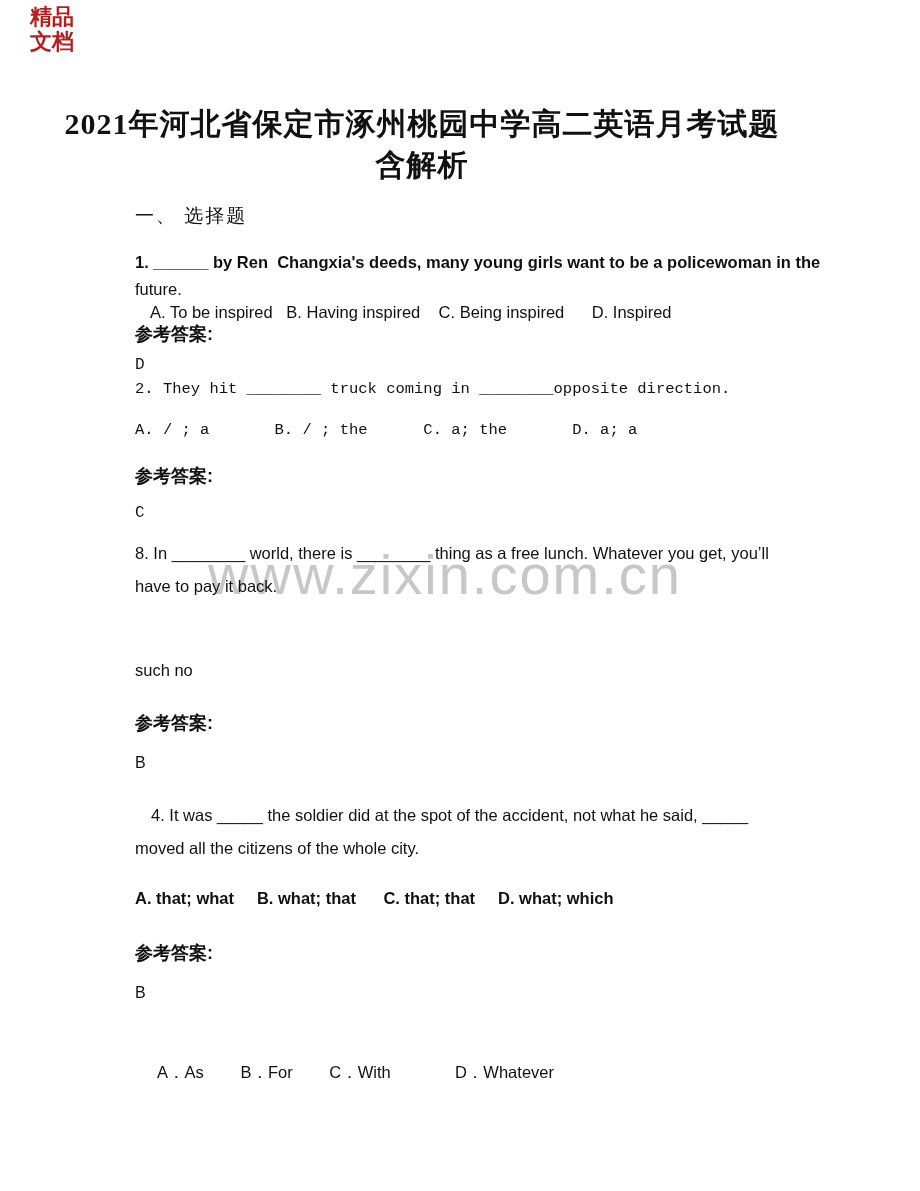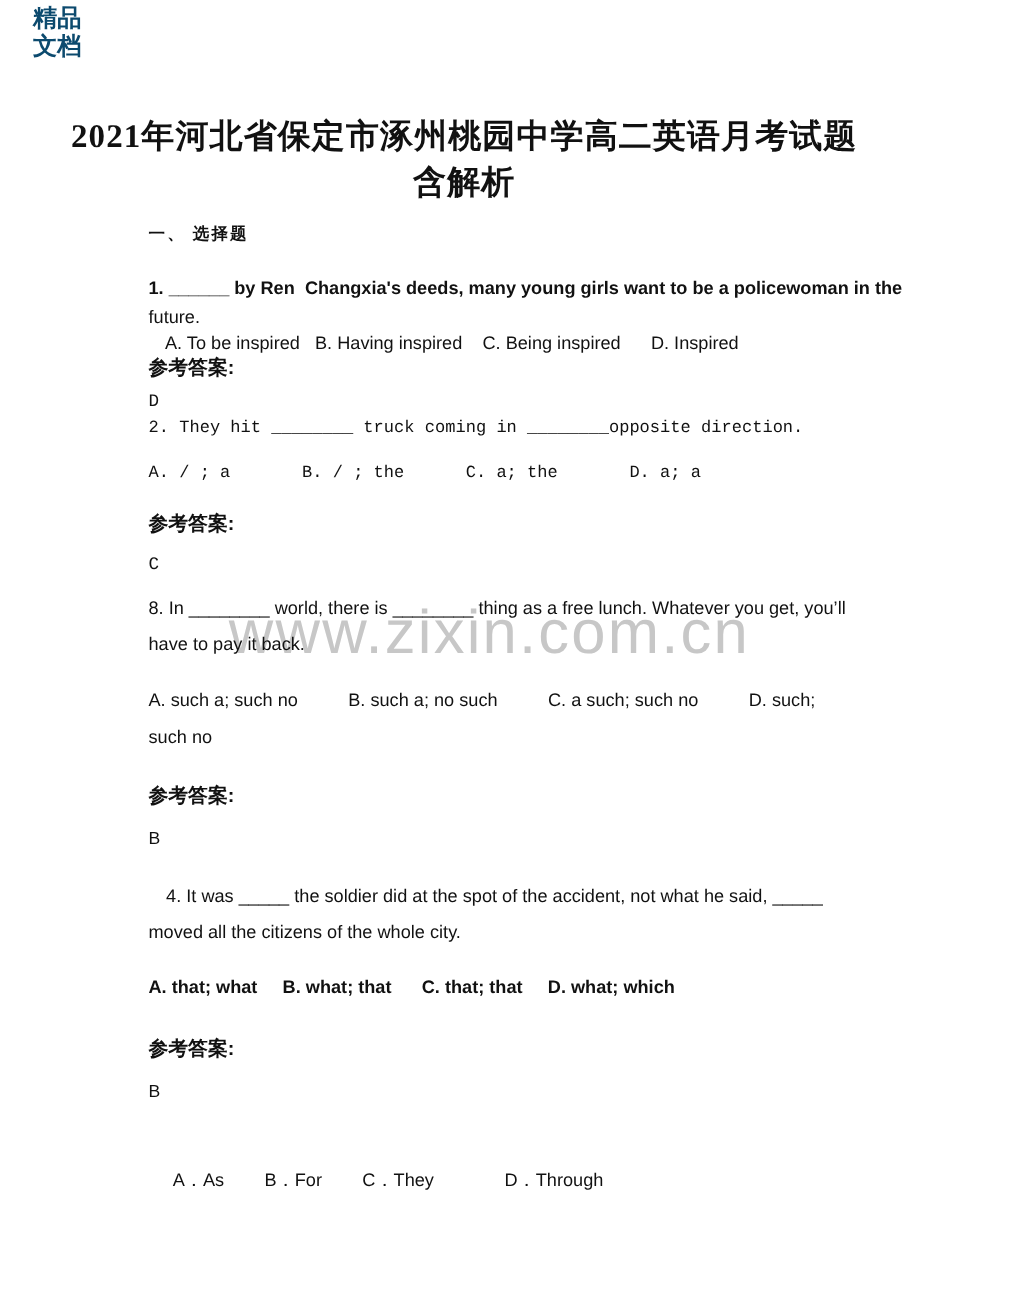--- a/index.html
+++ b/index.html
@@ -24,22 +24,22 @@
   .title-line {
     left: 0;
     width: 844px;
     text-align: center;
     font-family: "Liberation Serif", serif;
     font-weight: bold;
     font-size: 30px;
     letter-spacing: 1px;
   }
   .section-heading {
-    font-weight: bold;
-    font-size: 15px;
+    font-weight: normal;
+    font-size: 19px;
     letter-spacing: 2px;
   }
   .body-sans {
     font-family: "Liberation Sans", sans-serif;
     font-size: 16.5px;
   }
   .body-mono {
     font-family: "Liberation Mono", "DejaVu Sans Mono", monospace;
     font-size: 15.5px;
   }
@@ -68,21 +68,21 @@
     white-space: pre;
   }
   .corner-stamp {
     position: absolute;
     left: 30px;
     top: 4px;
     z-index: 2;
     font-size: 22px;
     line-height: 25px;
     font-weight: bold;
-    color: #0c4a6e;
+    color: #b91c1c;
     text-align: left;
   }
   .corner-stamp div { white-space: pre; }
 </style>
 </head>
 <body>
 
 <div class="page">
 
   <div class="corner-stamp">
@@ -103,26 +103,25 @@
   <div class="abs answer-label" style="left:135px; top:322px;">参考答案:</div>
   <div class="abs answer-value-mono" style="left:135px; top:356px;">D</div>
 
   <div class="abs body-mono" style="left:135px; top:380px;">2. They hit ________ truck coming in ________opposite direction.</div>
   <div class="abs body-mono" style="left:135px; top:421px;">A. / ; a       B. / ; the      C. a; the       D. a; a</div>
   <div class="abs answer-label" style="left:135px; top:464px;">参考答案:</div>
   <div class="abs answer-value-mono" style="left:135px; top:504px;">C</div>
 
   <div class="abs body-sans" style="left:135px; top:544px;">8. In ________ world, there is ________ thing as a free lunch. Whatever you get, you’ll</div>
   <div class="abs body-sans" style="left:135px; top:577px;">have to pay it back.</div>
-  <div class="abs body-sans" style="left:135px; top:628px;">A. such a; such no          B. such a; no such          C. a such; such no          D. such;</div>
   <div class="abs body-sans" style="left:135px; top:661px;">such no</div>
   <div class="abs answer-label" style="left:135px; top:711px;">参考答案:</div>
   <div class="abs answer-value-sans" style="left:135px; top:754px;">B</div>
 
   <div class="abs body-sans" style="left:135px; top:806px;margin-left:16px;">4. It was _____ the soldier did at the spot of the accident, not what he said, _____</div>
   <div class="abs body-sans" style="left:135px; top:839px;">moved all the citizens of the whole city.</div>
   <div class="abs body-sans" style="left:135px; top:889px;font-weight:bold;">A. that; what     B. what; that      C. that; that     D. what; which</div>
   <div class="abs answer-label" style="left:135px; top:941px;">参考答案:</div>
   <div class="abs answer-value-sans" style="left:135px; top:984px;">B</div>
 
-  <div class="abs body-sans" style="left:157px; top:1062px;">A．As        B．For        C．They              D．Through</div>
+  <div class="abs body-sans" style="left:157px; top:1062px;">A．As        B．For        C．With              D．Whatever</div>
 
 </div>
 
 </body></html>

